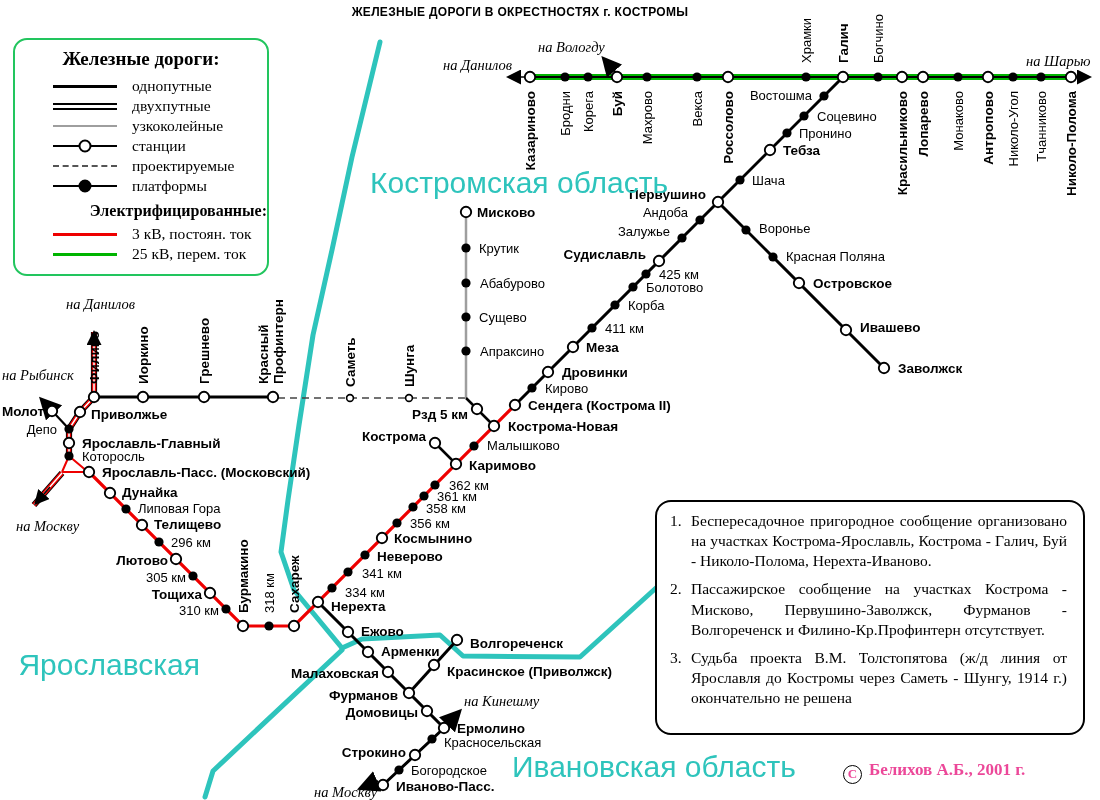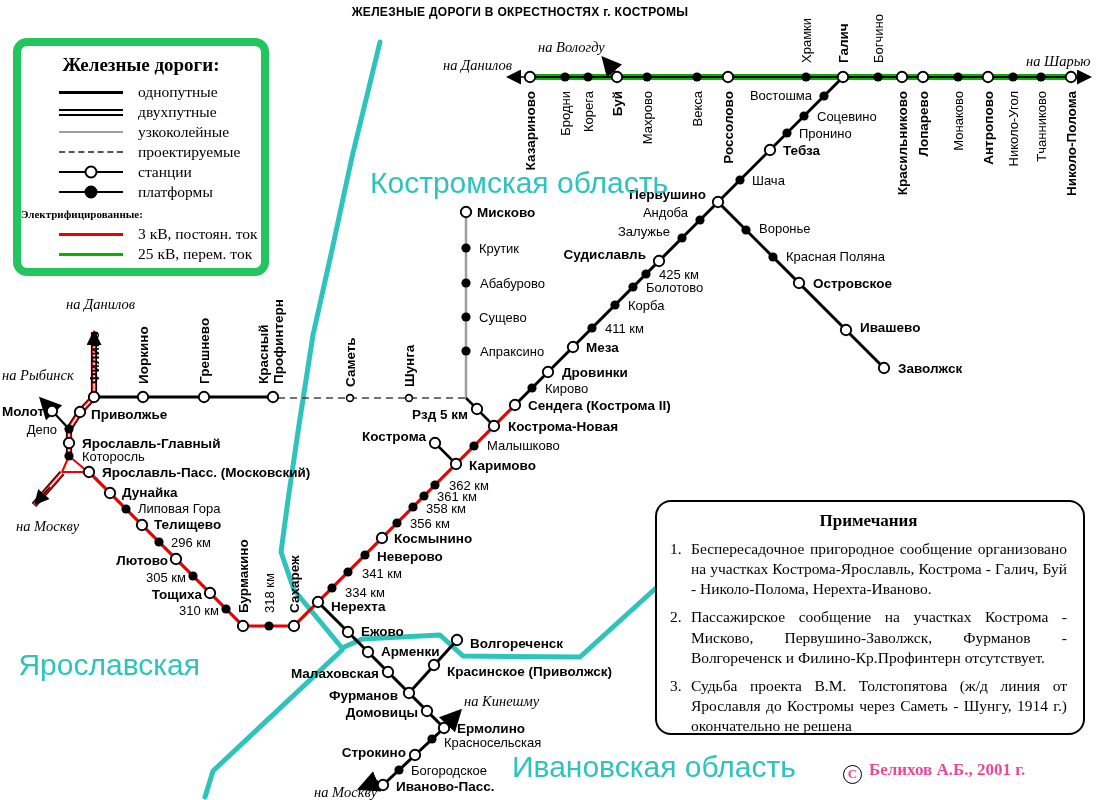--- a/index.html
+++ b/index.html
@@ -11,24 +11,24 @@
   .lbl{font-family:"Liberation Sans",sans-serif;font-size:13px;fill:#000;}
   .lbl.b{font-weight:bold;font-size:13.5px;}
   .arrow-lbl{font-family:"Liberation Serif",serif;font-style:italic;font-size:14.5px;fill:#000;}
   .map-title{
     position:absolute;left:0;top:5px;width:1040px;text-align:center;
     font-weight:bold;font-size:12px;letter-spacing:.3px;color:#000;
   }
   
   .legend{
     position:absolute;left:13px;top:38px;width:256px;height:238px;background:#fff;
-    border:8px solid #22c55e;border-radius:14px;box-sizing:border-box;padding-top:6px;z-index:3;
+    border:2px solid #22c55e;border-radius:14px;box-sizing:border-box;padding-top:6px;z-index:3;
   }
   .legend-title{font-family:"Liberation Serif",serif;font-weight:bold;font-size:19px;text-align:center;margin:2px 0 6px;}
-  .legend-sub{font-family:"Liberation Serif",serif;font-weight:bold;font-size:11px;text-align:left;margin:6px 0 4px;}
+  .legend-sub{font-family:"Liberation Serif",serif;font-weight:bold;font-size:16px;text-align:right;margin:6px 0 4px;}
   .lg-row{display:flex;align-items:center;height:20px;padding-left:18px;margin-left:20px;}
   .lg-sample{width:64px;margin-right:15px;flex:none;position:relative;height:15px;display:flex;align-items:center;justify-content:center;}
   .lg-sample .bar{width:100%;}
   .lg-label{font-family:"Liberation Serif",serif;font-size:15.5px;color:#000;white-space:nowrap;}
   .s-single .bar{height:3px;background:#000;}
   .s-double .bar{height:7px;border-top:2px solid #000;border-bottom:2px solid #000;box-sizing:border-box;}
   .s-narrow .bar{height:2.5px;background:#9e9e9e;}
   .s-dashed .bar{height:0;border-top:2px dashed #555;}
   .s-station .bar,.s-platform .bar{height:2.5px;background:#000;}
   .s-station .dot,.s-platform .dot{
@@ -342,56 +342,55 @@
       </span>
     <span class="lg-label">двухпутные</span>
   </div>
   <div class="lg-row">
     <span class="lg-sample s-narrow">
         <span class="bar"></span>
       </span>
     <span class="lg-label">узкоколейные</span>
   </div>
   <div class="lg-row">
+    <span class="lg-sample s-station">
+        <span class="bar"></span>
+        <span class="dot"></span>
+      </span>
+    <span class="lg-label">станции</span>
+  </div>
+  <div class="lg-row">
     <span class="lg-sample s-dashed">
         <span class="bar"></span>
       </span>
     <span class="lg-label">проектируемые</span>
   </div>
   <div class="lg-row">
-    <span class="lg-sample s-station">
+    <span class="lg-sample s-platform">
         <span class="bar"></span>
         <span class="dot"></span>
       </span>
-    <span class="lg-label">станции</span>
-  </div>
-  <div class="lg-row">
-    <span class="lg-sample s-platform">
-        <span class="bar"></span>
-        <span class="dot"></span>
-      </span>
     <span class="lg-label">платформы</span>
   </div>
   <div class="legend-sub">Электрифицированные:</div>
   <div class="lg-row">
     <span class="lg-sample s-dc">
         <span class="bar"></span>
       </span>
     <span class="lg-label">3 кВ, постоян. ток</span>
   </div>
   <div class="lg-row">
     <span class="lg-sample s-ac">
         <span class="bar"></span>
       </span>
     <span class="lg-label">25 кВ, перем. ток</span>
   </div>
 </div>
 
 <div class="notes">
-  <div class="notes-title">Примечания</div>
   <div class="note-item">
     <span class="note-num">1.</span>
     <span class="note-text">Беспересадочное пригородное сообщение организовано на участках Кострома-Ярославль, Кострома - Галич, Буй - Николо-Полома, Нерехта-Иваново.</span>
   </div>
   <div class="note-item">
     <span class="note-num">2.</span>
     <span class="note-text">Пассажирское сообщение на участках Кострома - Мисково,  Первушино-Заволжск,  Фурманов - Волгореченск и Филино-Кр.Профинтерн отсутствует.</span>
   </div>
   <div class="note-item">
     <span class="note-num">3.</span>

